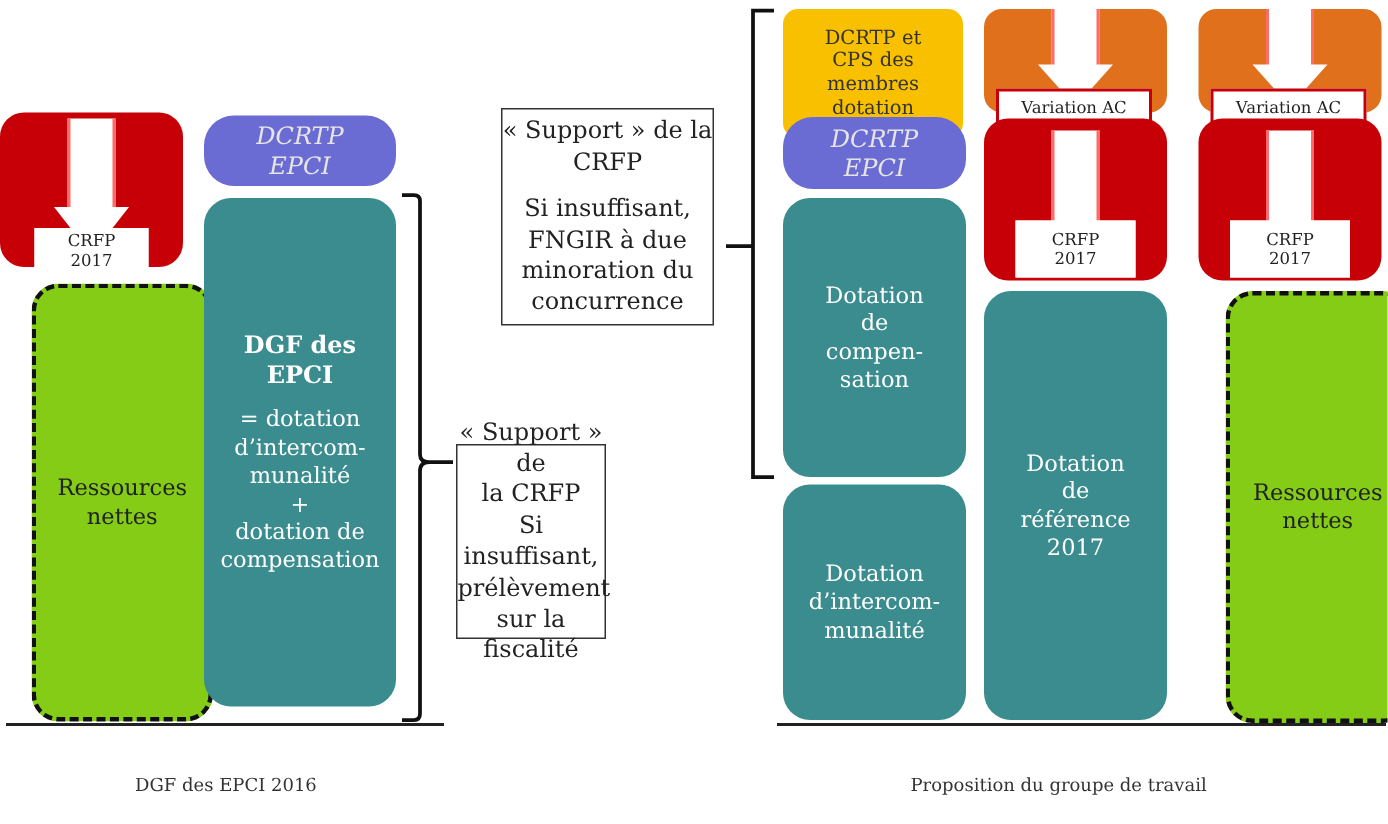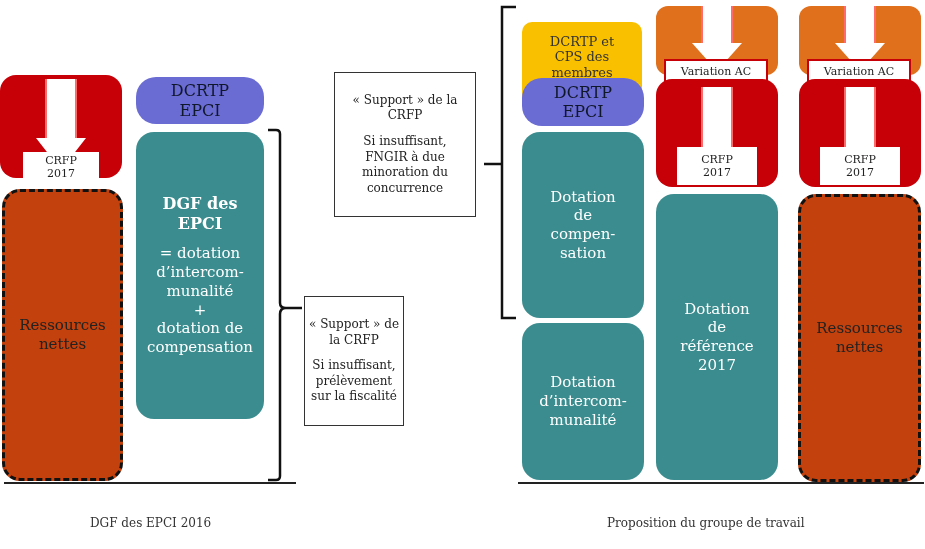--- a/index.html
+++ b/index.html
@@ -2,31 +2,31 @@
 <html><head>
 <meta charset="utf-8">
 <style>
   html, body { margin:0; padding:0; background:#ffffff; }
   body { width:925px; height:549px; position:relative; overflow:hidden;
          font-family:"DejaVu Serif", serif; color:#222; }
   .abs { position:absolute; box-sizing:border-box; }
   .box { display:flex; align-items:center; justify-content:center; text-align:center;
          flex-direction:column; border-radius:18px; line-height:1.25; }
   .teal { background:#3a8c8e; color:#ffffff; font-size:15px; }
-  .light { background:#c2410c; border:3px dashed #111; color:#222; font-size:15px; }
-  .purple { background:#6b6bd4; color:#0f172a; font-size:16px; border-radius:20px; line-height:1.2; }
+  .light { background:#84cc16; border:3px dashed #111; color:#222; font-size:15px;margin-left:19px; }
+  .purple { background:#6b6bd4; color:#e5e5e5; font-size:16px; border-radius:20px; line-height:1.2;font-style:italic; }
   .yellow { background:#f9c000; color:#333; font-size:13px; border-radius:10px; line-height:1.2; }
   .red { background:#c70008; border-radius:16px; }
   .orange { background:#e0701c; border-radius:12px; }
   .arrow-stem { position:absolute; background:#fff; border-left:2px solid #ff6b6b; border-right:2px solid #ff6b6b; box-sizing:border-box; }
   .arrow-head { position:absolute; width:0; height:0; }
   .label-box { position:absolute; background:#fff; border:2px solid #ff6b6b; box-sizing:border-box;
                display:flex; align-items:center; justify-content:center; text-align:center;
                font-size:11px; line-height:1.2; color:#222;margin-top:44px; }
-  .note { background:#fff; border:1px solid #333; font-size:12px; line-height:1.3; color:#222;
+  .note { background:#fff; border:1px solid #333; font-size:16px; line-height:1.3; color:#222;
           display:flex; flex-direction:column; justify-content:center; text-align:center; }
   .caption { font-size:12px; color:#333; }
   .bold { font-weight:bold; font-size:16px; }
   .sp { height:10px; }
 </style>
 </head>
 <body>
 
 <div class="abs red" style="left:0;top:75px;width:122px;height:103px;">
   <div class="arrow-stem" style="left:45px;top:4px;width:32px;height:60px;"></div>
@@ -39,21 +39,21 @@
 <div class="abs box purple" style="left:136px;top:77px;width:128px;height:47px;">
   <span>DCRTP</span>
   <span>EPCI</span>
 </div>
 
 <div class="abs box light" style="left:2px;top:189px;width:121px;height:292px;">
   <span>Ressources</span>
   <span>nettes</span>
 </div>
 
-<div class="abs box teal" style="left:136px;top:132px;width:128px;height:287px;">
+<div class="abs box teal" style="left:136px;top:132px;width:128px;height:339px;">
   <span class="bold">DGF des</span>
   <span class="bold">EPCI</span>
   <div class="sp"></div>
   <span>= dotation</span>
   <span>d’intercom-</span>
   <span>munalité</span>
   <span>+</span>
   <span>dotation de</span>
   <span>compensation</span>
 </div>
@@ -82,21 +82,21 @@
   <span>Si insuffisant,</span>
   <span>FNGIR à due</span>
   <span>minoration du</span>
   <span>concurrence</span>
 </div>
 
 <svg class="abs" style="left:480px;top:4px;" width="40" height="320">
   <path d="M36 3 H22 V314 H36 M22 160 H4" fill="none" stroke="#111" stroke-width="2.5"></path>
 </svg>
 
-<div class="abs box yellow" style="left:522px;top:22px;width:120px;height:86px;">
+<div class="abs box yellow" style="left:522px;top:6px;width:120px;height:86px;">
   <span>DCRTP et</span>
   <span>CPS des</span>
   <span>membres</span>
   <span>dotation</span>
 </div>
 
 <div class="abs box purple" style="left:522px;top:78px;width:122px;height:48px;">
   <span>DCRTP</span>
   <span>EPCI</span>
 </div>

